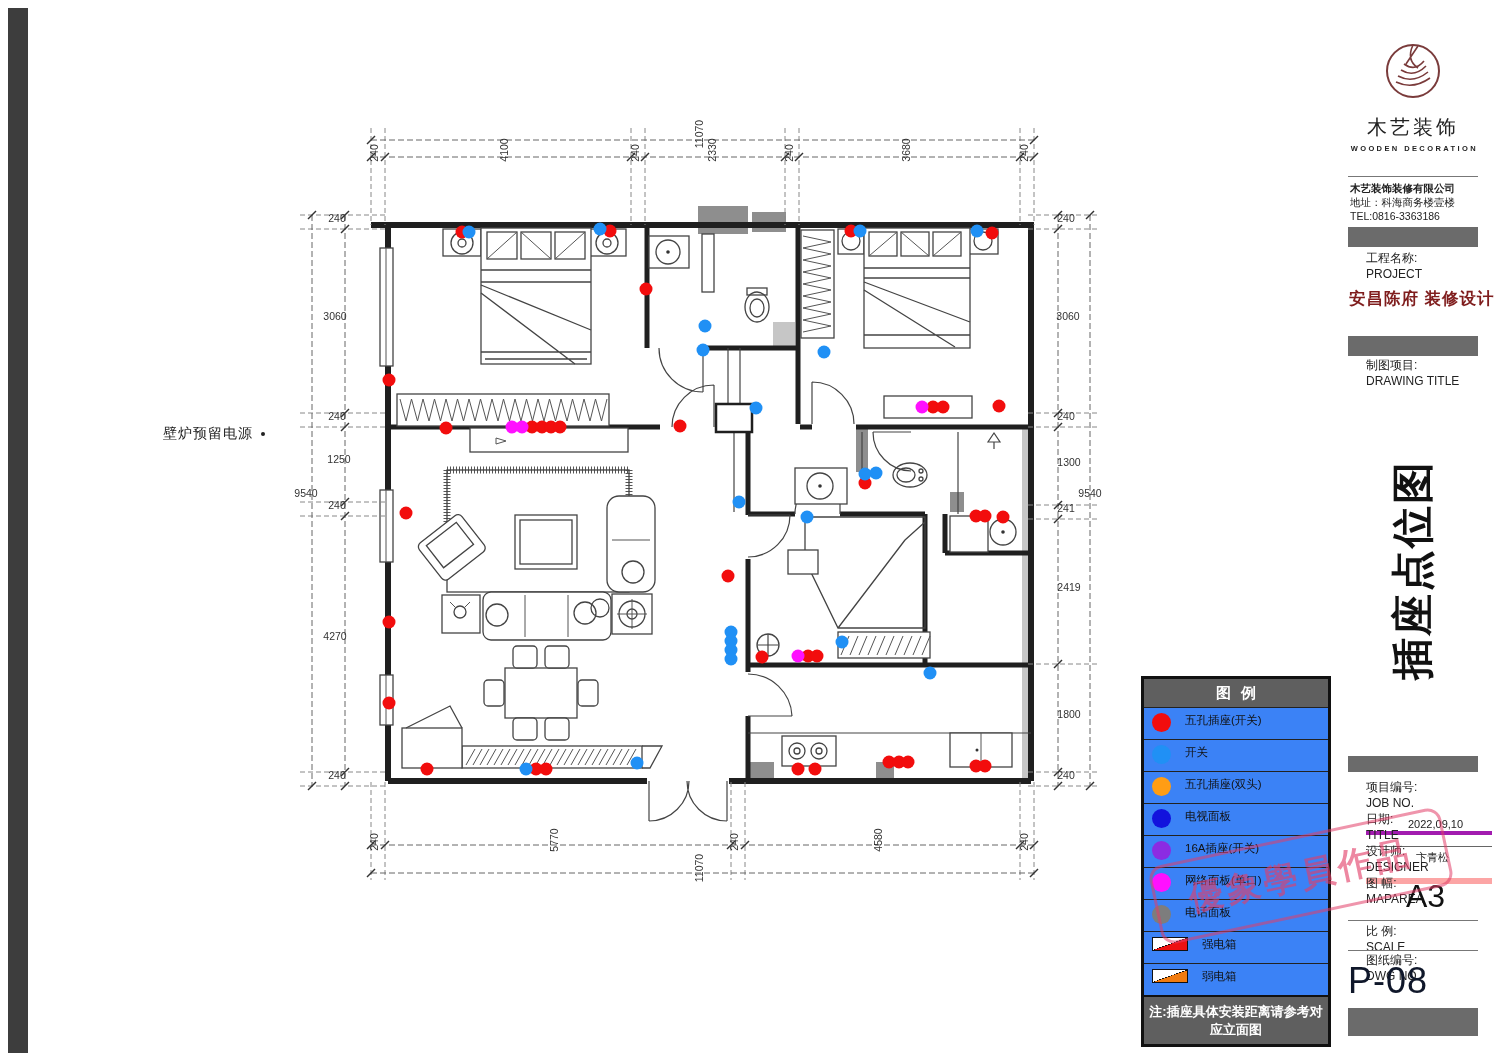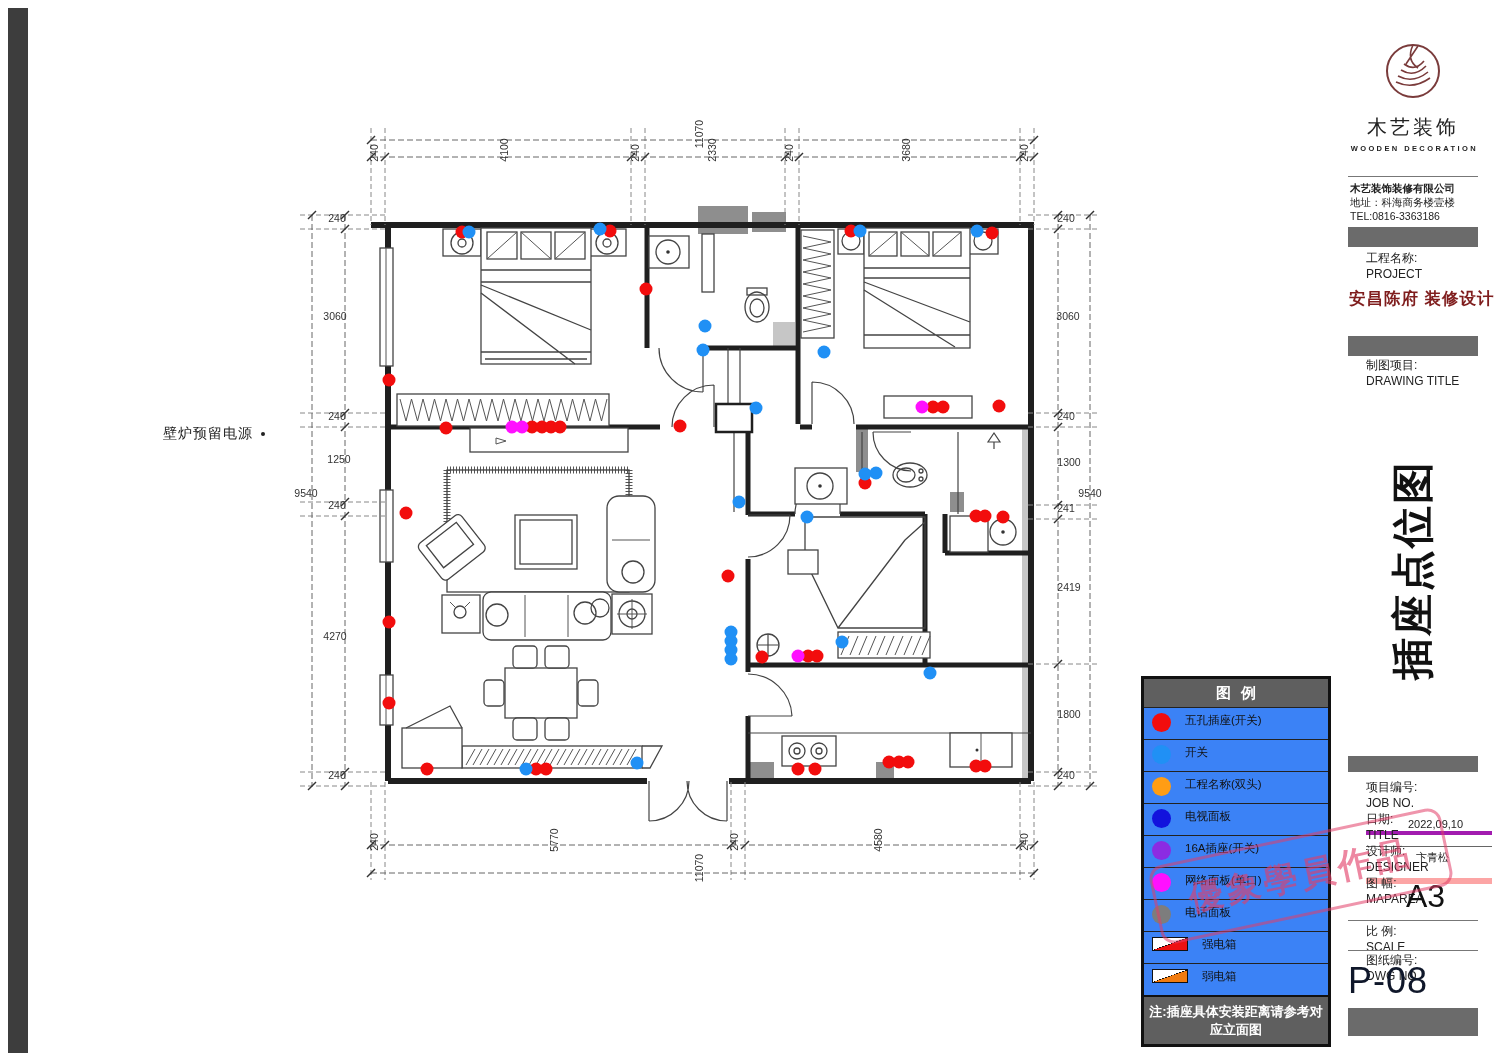--- a/index.html
+++ b/index.html
@@ -448,21 +448,21 @@
         <div class="legend-row">
           <span class="sw-circle" style="background: rgb(242, 13, 13);"></span>
           <span class="lbl">五孔插座(开关)</span>
         </div>
         <div class="legend-row">
           <span class="sw-circle" style="background: rgb(32, 144, 245);"></span>
           <span class="lbl">开关</span>
         </div>
         <div class="legend-row">
           <span class="sw-circle" style="background: rgb(255, 157, 20);"></span>
-          <span class="lbl">工程名称(双头)</span>
+          <span class="lbl">五孔插座(双头)</span>
         </div>
         <div class="legend-row">
           <span class="sw-circle" style="background: rgb(18, 18, 221);"></span>
           <span class="lbl">电视面板</span>
         </div>
         <div class="legend-row">
           <span class="sw-circle" style="background: rgb(139, 43, 226);"></span>
           <span class="lbl">16A插座(开关)</span>
         </div>
         <div class="legend-row">

